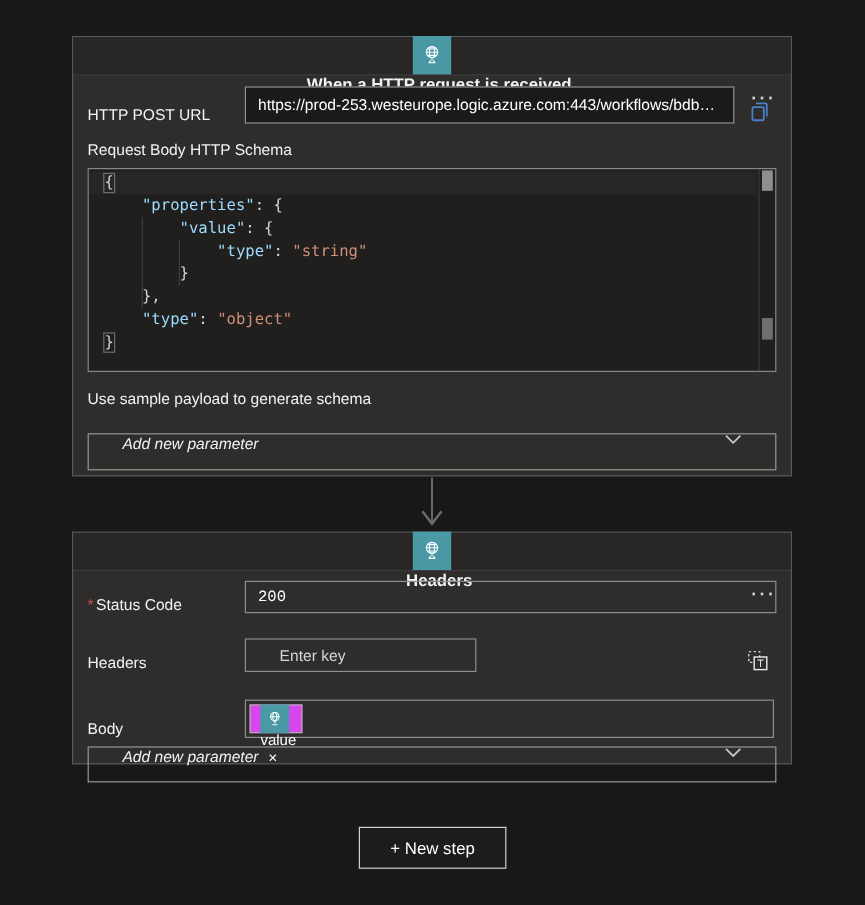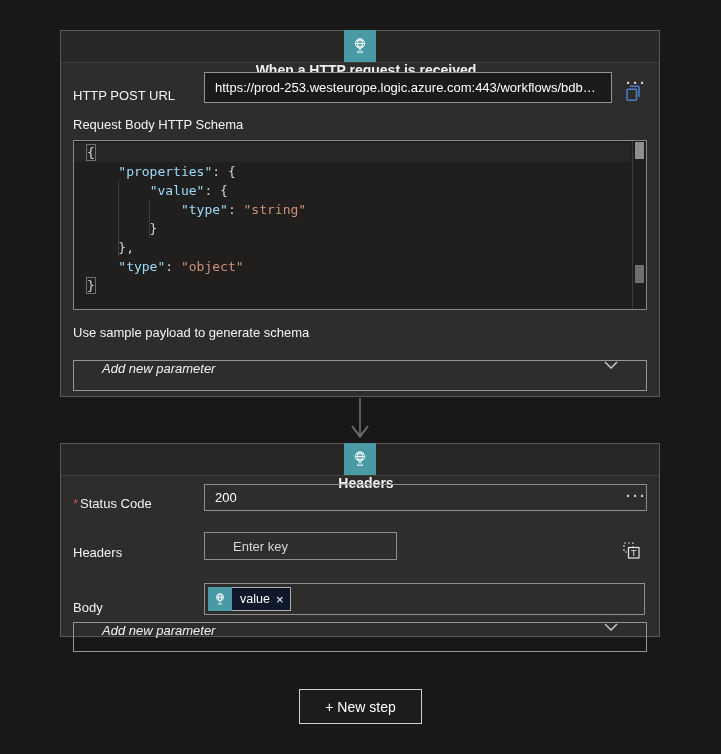--- a/index.html
+++ b/index.html
@@ -91,33 +91,33 @@
   
   .form-row { display:flex; align-items:flex-end; }
   .form-row .field-label { width:131px; flex:0 0 131px; }
   .row-status { margin-top:8px; }
   .text-input {
     height:27px; border:1px solid #8f8d8b; background:transparent;
     color:#ffffff; font-size:13px; padding:0 10px;
     font-family:"Liberation Sans", sans-serif;
   }
   .text-input::placeholder { color:#d8d7d6; opacity:1; }
-  .status-input { width:523px; }
+  .status-input { width:523px;font-family:Liberation Mono, monospace; }
   .row-headers { margin-top:21px; }
   .hdr-key   { width:193px; height:28px;padding-left:28px; }
   .hdr-value { width:197px; height:28px; margin-left:-1px; }
   .text-mode-btn { margin-left:auto; margin-right:6px; background:none; border:none; padding:0; cursor:pointer; display:flex; }
   .row-body { margin-top:23px; }
   .body-input {
     width:441px; height:32px; border:1px solid #8f8d8b;
     display:flex; align-items:center; padding:0 3px; cursor:text;
   }
   .token-chip {
     display:flex; align-items:center; height:24px;
-    background:#0f172a; border:1px solid #b0aeac; cursor:pointer;
+    background:#d946ef; border:1px solid #b0aeac; cursor:pointer;flex-direction:column;
   }
   .chip-icon {
     width:24px; height:24px; background:#4a9aa5;
     display:flex; align-items:center; justify-content:center; flex:0 0 24px;
     margin:-1px 0 -1px -1px;
   }
   .chip-label { font-size:12.5px; color:#ffffff; padding:0 4px 0 8px; }
   .chip-close { font-size:13px; color:#ffffff; padding:0 7px 0 2px; cursor:pointer; }
   .add-param-2 { margin-top:7px; height:30px; }
 

